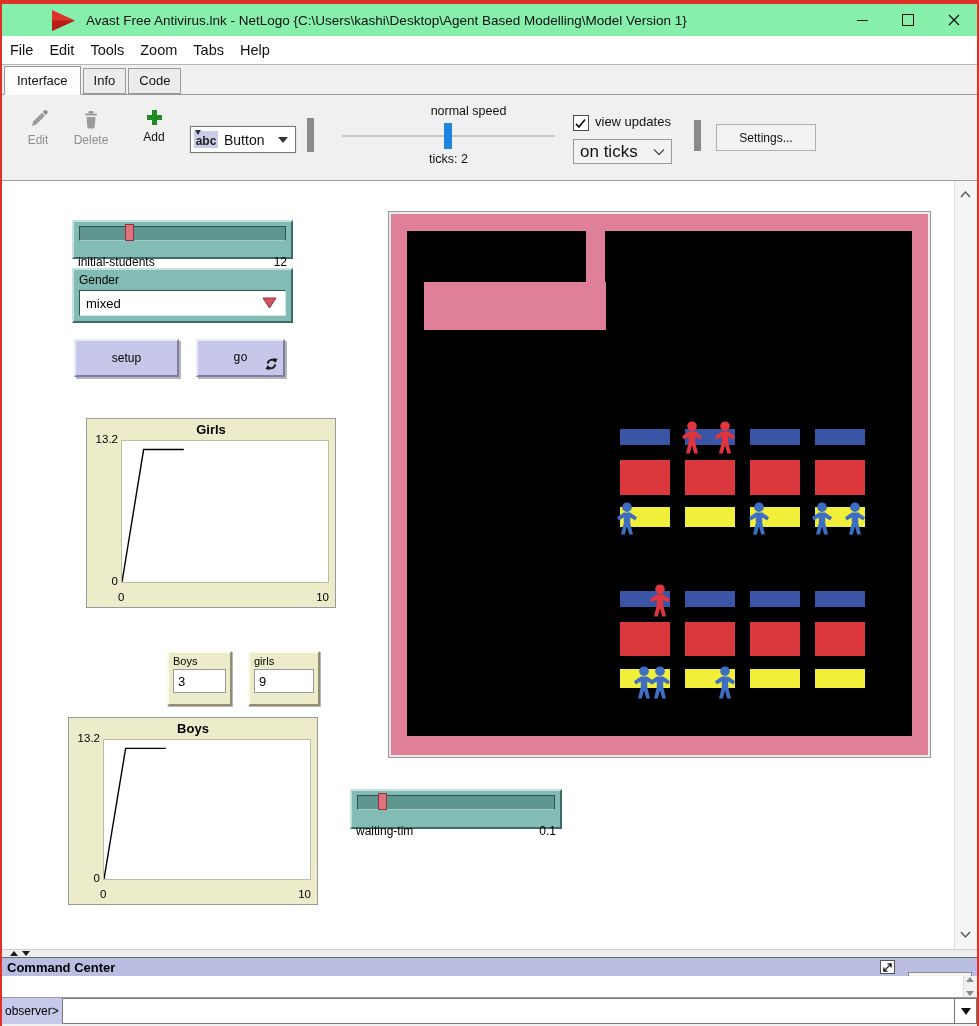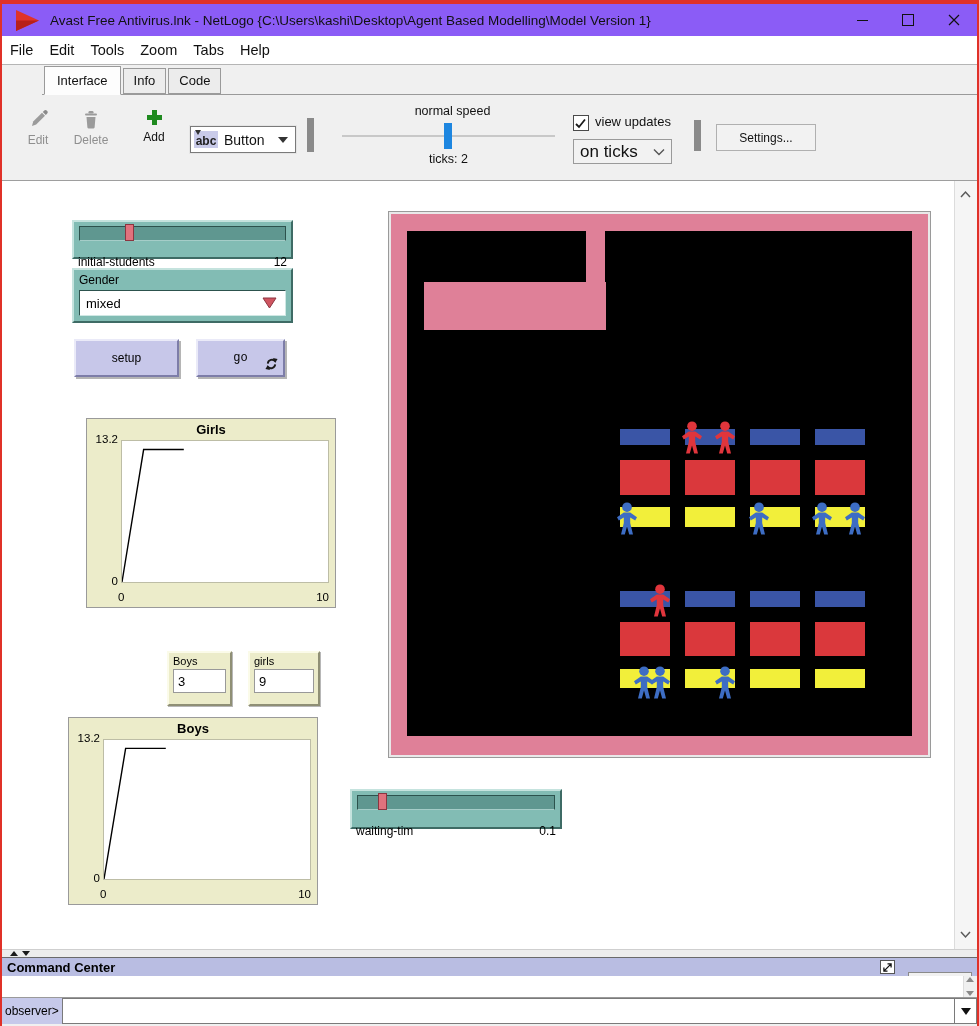--- a/index.html
+++ b/index.html
@@ -1,48 +1,48 @@
 <!DOCTYPE html>
 <html><head>
 <meta charset="utf-8">
 <style>
   html,body{margin:0;padding:0;}
   body{width:979px;height:1026px;font-family:"Liberation Sans",sans-serif;background:#f0f0f0;}
   .app{position:relative;width:979px;height:1026px;box-sizing:border-box;
        border-top:4px solid #e03128;border-left:2px solid #e03128;border-right:2px solid #e03128;
        background:#f0f0f0;overflow:hidden;}
   
-  .titlebar{height:32px;background:#8b5cf6;display:flex;align-items:center;position:relative;}
+  .titlebar{height:32px;background:#86efac;display:flex;align-items:center;position:relative;padding-left:36px;}
   .titlebar .logo{margin:0 10px 0 12px;display:flex;}
   .title-text{font-size:13.5px;color:#111;white-space:nowrap;}
   .win-controls{position:absolute;right:0;top:0;height:32px;display:flex;}
   .win-btn{width:46px;height:32px;display:flex;align-items:center;justify-content:center;}
   .min-glyph{width:11px;height:1px;background:#111;}
   .max-glyph{width:10px;height:10px;border:1px solid #111;}
   
   .menubar{height:28px;background:#fff;border-bottom:1px solid #b5b5b5;display:flex;align-items:center;padding-left:8px;}
   .menu-item{font-size:14.5px;color:#111;margin-right:16px;}
   
-  .tabrow{height:29px;background:#f0f0f0;border-bottom:1px solid #9a9a9a;display:flex;align-items:flex-end;padding-left:2px;margin-left:40px;}
+  .tabrow{height:29px;background:#f0f0f0;border-bottom:1px solid #9a9a9a;display:flex;align-items:flex-end;padding-left:2px;}
   .tab{font-size:13px;color:#111;border:1px solid #9a9a9a;background:#ececec;padding:4px 10px 5px;margin-right:2px;}
   .tab.active{background:#fdfdfd;padding:6px 12px 6px;margin-bottom:-1px;border-bottom:1px solid #fdfdfd;}
   
   .toolbar{position:relative;height:85px;background:#f0f0f0;border-bottom:1px solid #9e9e9e;}
   .toolbtn{position:absolute;display:flex;flex-direction:column;align-items:center;font-size:12px;color:#8f8f8f;}
   .toolbtn .lbl{margin-top:4px;}
   .toolbtn.add .lbl{color:#111;}
   .sep{position:absolute;width:7px;background:#8a8a8a;}
   .combo{position:absolute;left:188px;top:31px;width:104px;height:25px;background:#fff;border:1px solid #7a7a7a;
          box-shadow:0 0 0 1px #e5e5e5;display:flex;align-items:center;}
   .chip{width:24px;height:17px;background:#c9cbe9;margin-left:3px;position:relative;
         font-size:12px;font-weight:bold;color:#222;display:flex;align-items:flex-end;justify-content:center;}
   .chip .cursor{position:absolute;left:1px;top:-1px;width:0;height:0;border-left:3px solid transparent;border-right:3px solid transparent;border-top:5px solid #333;}
   .combo-val{font-size:14px;color:#111;margin-left:6px;flex:1;}
   .combo-arrow{width:0;height:0;border-left:5px solid transparent;border-right:5px solid transparent;border-top:6px solid #333;margin-right:7px;}
-  .speed-label{position:absolute;left:344px;top:9px;width:213px;text-align:center;font-size:12.5px;color:#111;}
+  .speed-label{position:absolute;left:360px;top:9px;width:213px;text-align:center;font-size:12.5px;color:#111;}
   .speed-track{position:absolute;left:340px;top:40px;width:213px;height:2px;background:#c8c8c8;}
   .speed-handle{position:absolute;top:-12px;width:8px;height:26px;background:#1d86e0;}
   .ticks-label{position:absolute;left:340px;top:57px;width:213px;text-align:center;font-size:12.5px;color:#111;}
   .checkbox{position:absolute;left:571px;top:20px;width:14px;height:14px;background:#fff;border:1px solid #4a4a4a;}
   .vu-label{position:absolute;left:593px;top:19px;font-size:13px;color:#111;}
   .select{position:absolute;left:571px;top:44px;width:97px;height:23px;background:#f2f2f2;border:1px solid #9a9a9a;
           display:flex;align-items:center;font-size:17px;color:#111;}
   .select .val{margin-left:6px;flex:1;}
   .settings-btn{position:absolute;left:714px;top:29px;width:98px;height:25px;background:#f2f2f2;border:1px solid #b0b0b0;
           display:flex;align-items:center;justify-content:center;font-size:12px;color:#111;}

